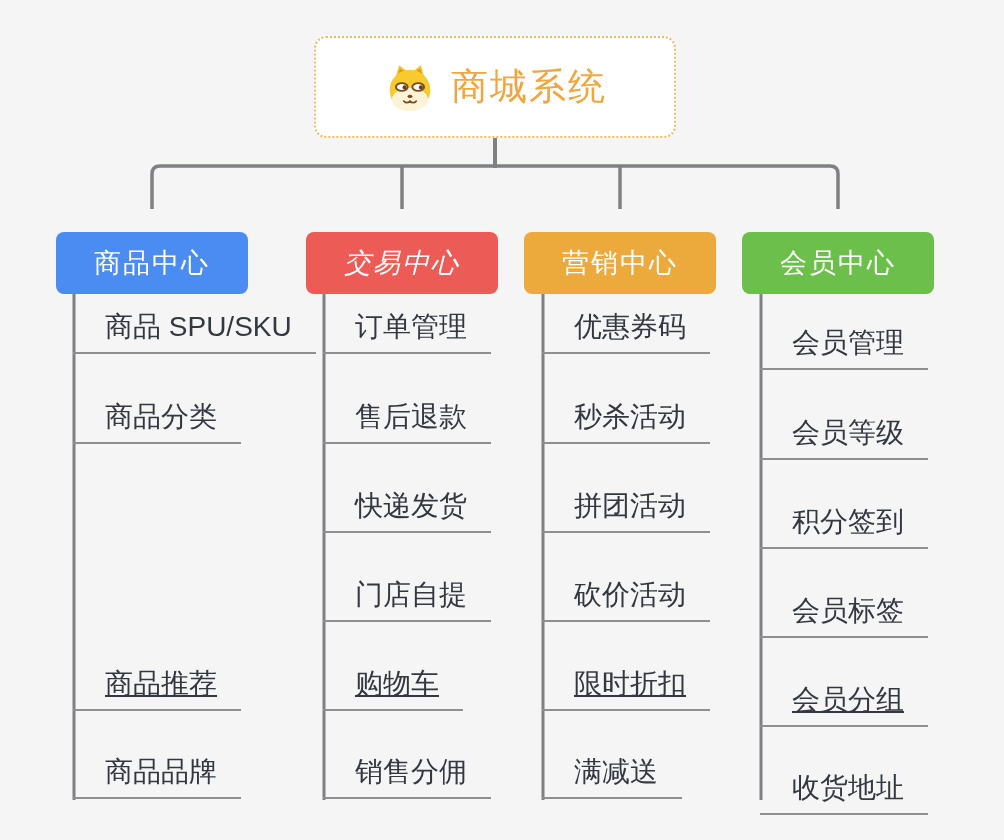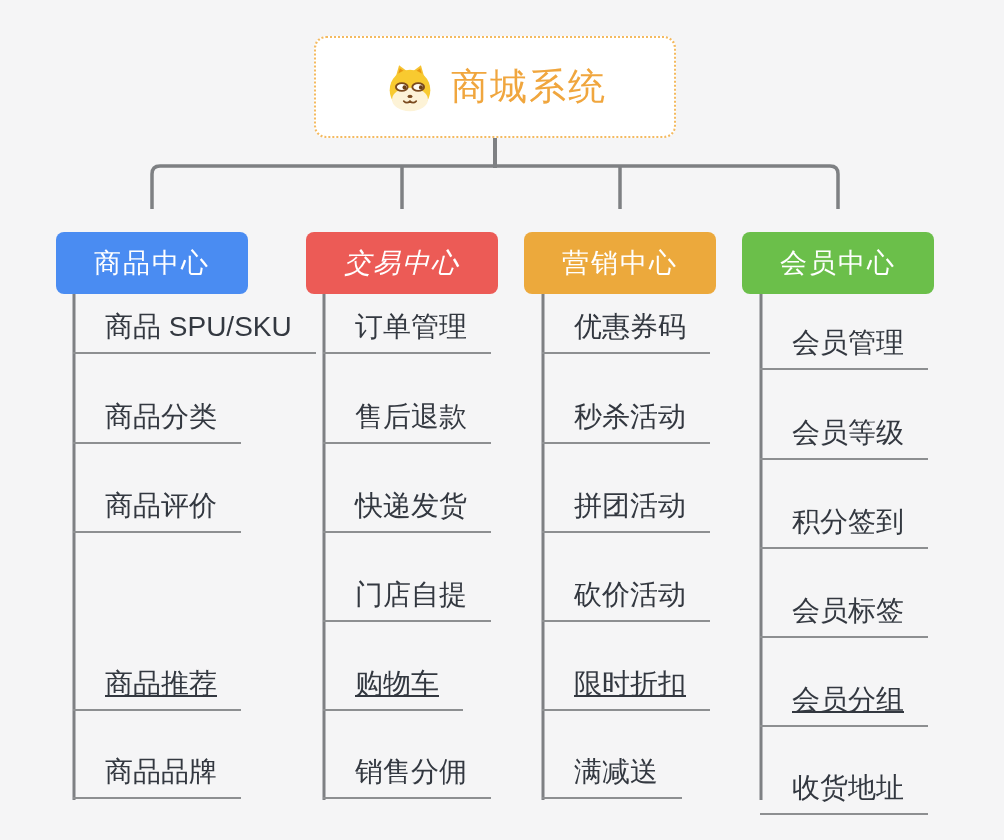--- a/index.html
+++ b/index.html
@@ -142,21 +142,20 @@
   </div>
   <div class="branch-node branch-orange">
     <span class="branch-label">营销中心</span>
   </div>
   <div class="branch-node branch-green">
     <span class="branch-label">会员中心</span>
   </div>
 
   <div class="child-node col-0 row-0">商品 SPU/SKU</div>
   <div class="child-node col-0 row-1">商品分类</div>
-  <div class="child-node col-0 row-2">商品评价</div>
   <div class="child-node col-0 row-4">商品推荐</div>
   <div class="child-node col-0 row-5">商品品牌</div>
 
   <div class="child-node col-1 row-0">订单管理</div>
   <div class="child-node col-1 row-1">售后退款</div>
   <div class="child-node col-1 row-2">快递发货</div>
   <div class="child-node col-1 row-3">门店自提</div>
   <div class="child-node col-1 row-4">购物车</div>
   <div class="child-node col-1 row-5">销售分佣</div>
 

